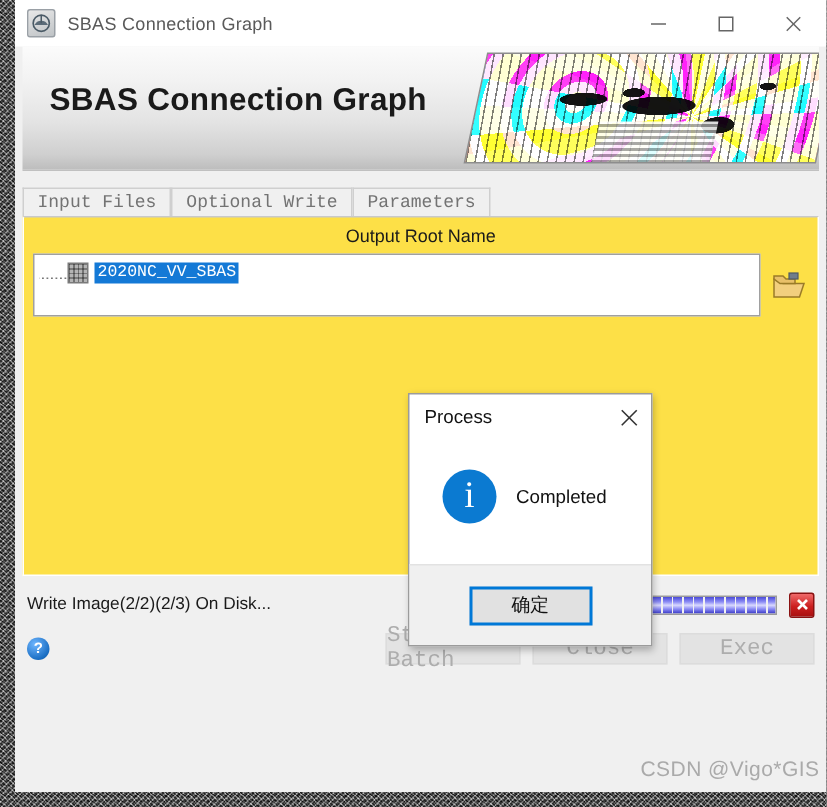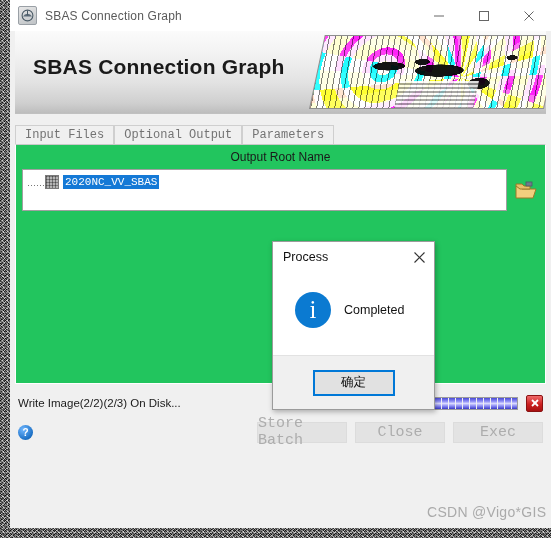--- a/index.html
+++ b/index.html
@@ -144,21 +144,21 @@
     border-color: #b9b9b9;
     line-height: 15px;
     position: relative; z-index: 3;
   }
 
   
   .panel {
     position: relative;
     margin: 0 5px;
     height: 240px;
-    background: #22c55e;
+    background: #fde047;
     border: 1px solid #ffffff;
     border-top: 1px solid #c9c9c9;
     box-sizing: border-box;
   }
   .panel-label {
     text-align: center;
     font-size: 12px;
     color: #1a1a1a;
     padding-top: 5px;
   }
@@ -272,21 +272,21 @@
     color: #adadad;
     font-family: "Liberation Mono", monospace;
     font-size: 15px;
     display: flex; align-items: center; justify-content: center;
     box-sizing: border-box;
   }
 
   
   .dialog {
     position: absolute;
-    left: 272px; top: 241px;
+    left: 272px; top: 262px;
     width: 163px; height: 169px;
     background: #ffffff;
     border: 1px solid #9b9b9b;
     box-shadow: 1px 2px 5px rgba(0,0,0,.28);
     box-sizing: border-box;
     z-index: 50;
     display: flex; flex-direction: column;
   }
   .dlg-title {
     height: 30px;
@@ -389,21 +389,21 @@
     <div class="banner-img-wrap">
       <div class="banner-img">
         <div class="speckle"></div>
         <div class="bottomfringe"></div>
       </div>
     </div>
   </div>
 
   <div class="tabstrip">
     <div class="tab">Input Files</div>
-    <div class="tab">Optional Output</div>
+    <div class="tab">Optional Write</div>
     <div class="tab">Parameters</div>
   </div>
 
   <div class="panel">
     <div class="panel-label">Output Root Name</div>
     <div class="listrow">
       <div class="listbox">
         <div class="treeitem">
           <div class="tree-dots"></div>
           <div class="grid-icon"></div>

